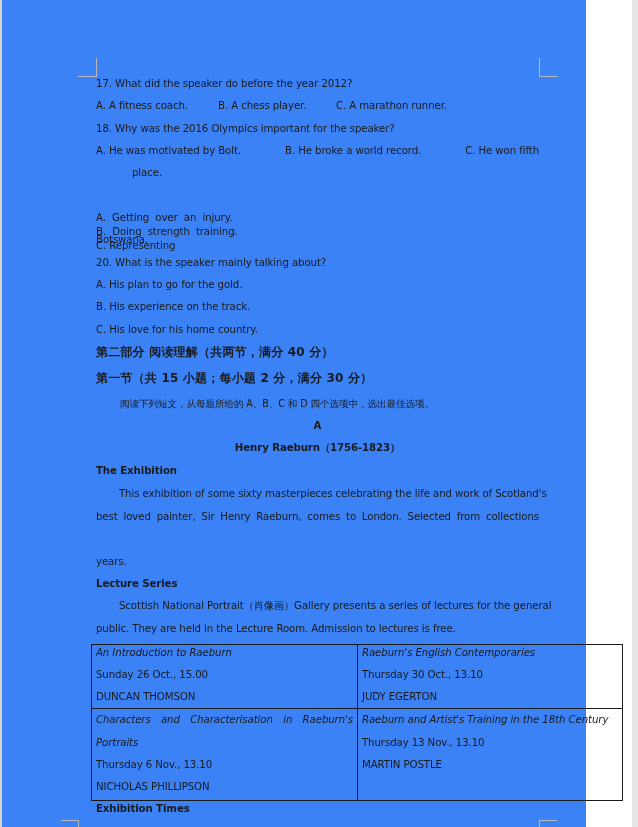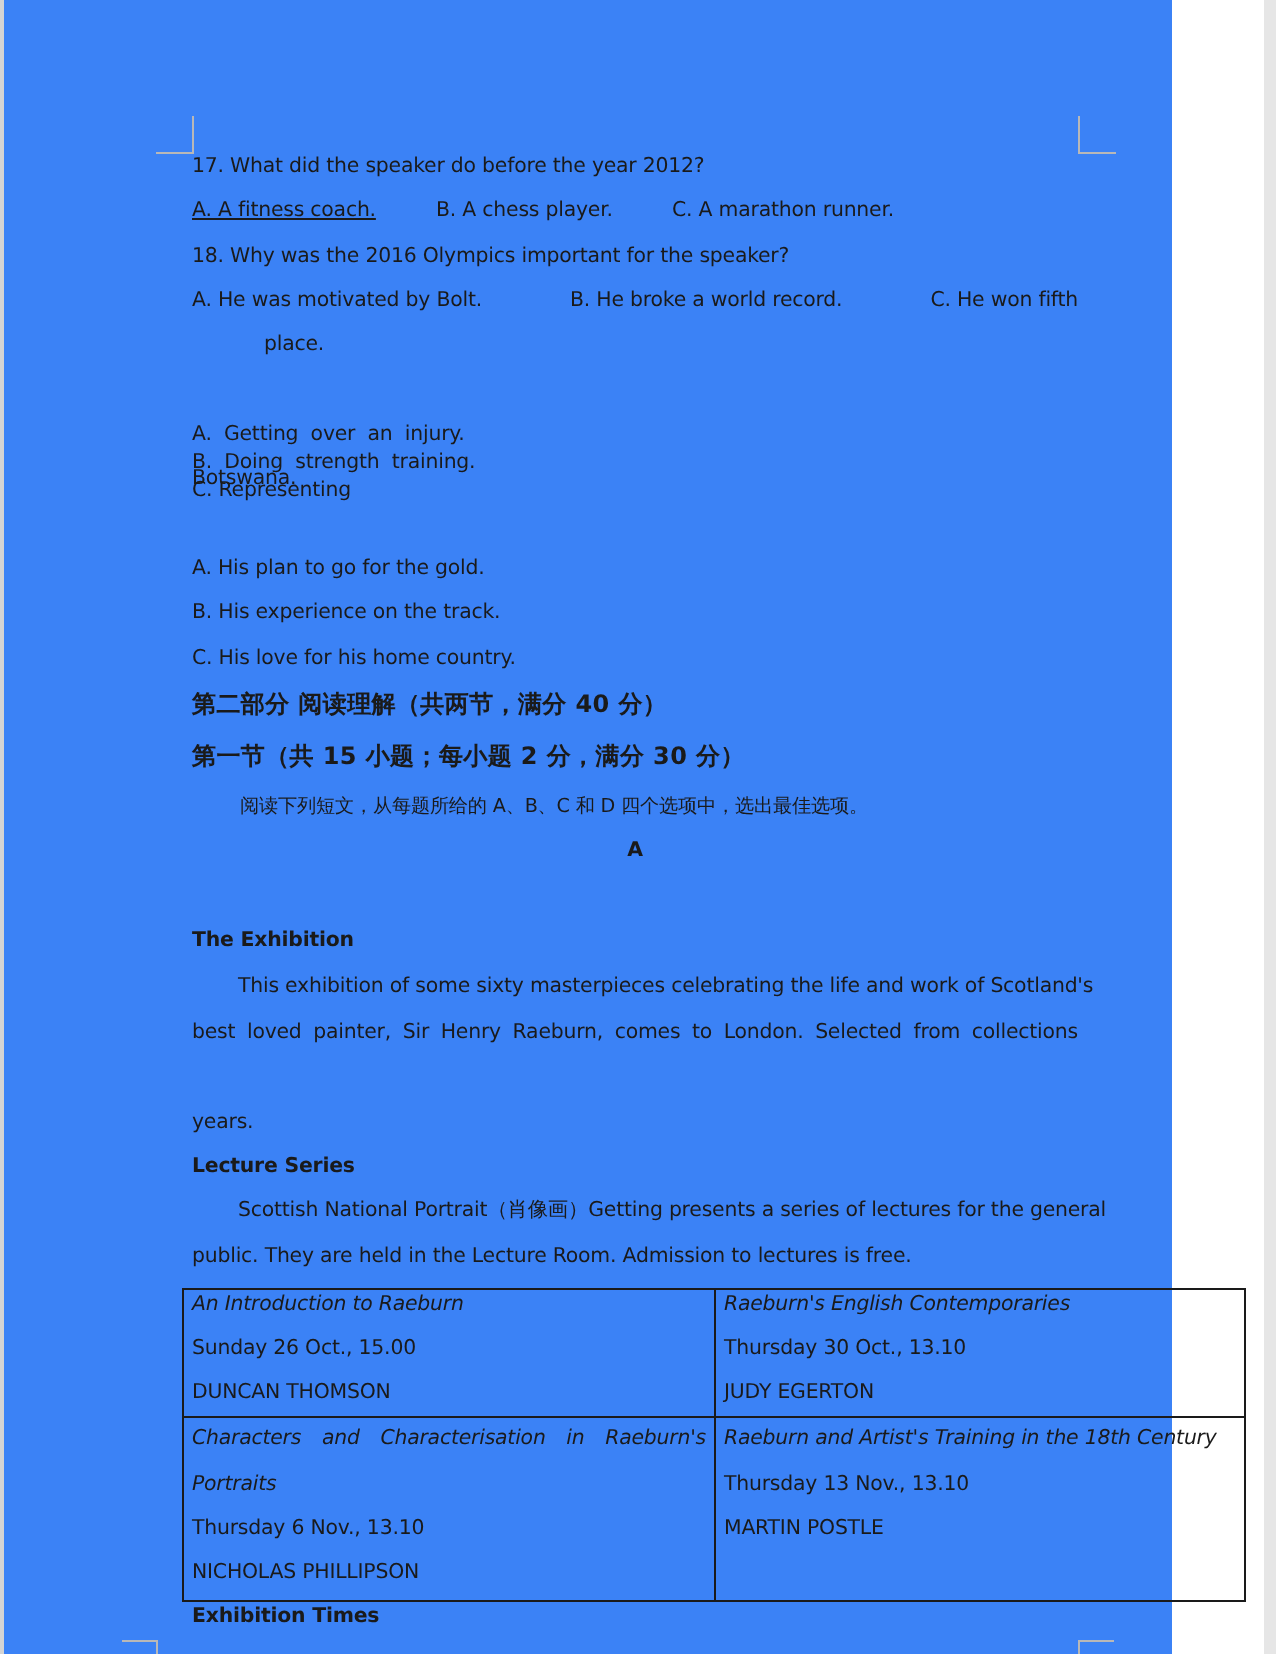--- a/index.html
+++ b/index.html
@@ -35,55 +35,57 @@
 <div class="page">
   <div class="left-edge"></div>
   <div class="right-edge"></div>
   <div class="corner c-tl"></div>
   <div class="corner c-tr"></div>
   <div class="corner c-bl"></div>
   <div class="corner c-br"></div>
 
   <div class="line" style="top:77px;">17. What did the speaker do before the year 2012?</div>
   <div class="line" style="top:99px;">
-    <span class="opt" style="width:122px;text-decoration:underline;">A. A fitness coach.</span><span class="opt" style="width:118px;">B. A chess player.</span><span class="opt">C. A marathon runner.</span>
+    <span class="opt" style="width:122px;">A. A fitness coach.</span><span class="opt" style="width:118px;">B. A chess player.</span><span class="opt">C. A marathon runner.</span>
   </div>
 
   <div class="line" style="top:122px;">18. Why was the 2016 Olympics important for the speaker?</div>
   <div class="line just" style="top:144px;">
     <span>A. He was motivated by Bolt.</span>
     <span>B. He broke a world record.</span>
     <span>C. He won fifth</span>
   </div>
   <div class="line" style="top:166px;padding-left:36px;">place.</div>
 
   <div class="line just" style="top:211px;flex-direction:column;">
     <span style="word-spacing:3px;">A. Getting over an injury.</span>
     <span style="word-spacing:3px;">B. Doing strength training.</span>
     <span>C. Representing</span>
   </div>
   <div class="line" style="top:233px;">Botswana.</div>
 
+  <div class="line" style="top:256px;">20. What is the speaker mainly talking about?</div>
   <div class="line" style="top:278px;">A. His plan to go for the gold.</div>
   <div class="line" style="top:300px;">B. His experience on the track.</div>
   <div class="line" style="top:323px;">C. His love for his home country.</div>
 
   <div class="line heading-cn" style="top:345px;">第二部分 阅读理解（共两节，满分 40 分）</div>
   <div class="line heading-cn" style="top:371px;">第一节（共 15 小题；每小题 2 分，满分 30 分）</div>
   <div class="line" style="top:397px; font-size:9.6px;padding-left:24px;">阅读下列短文，从每题所给的 A、B、C 和 D 四个选项中，选出最佳选项。</div>
 
   <div class="line center bold" style="top:419px;">A</div>
+  <div class="line center bold" style="top:441px;">Henry Raeburn（1756-1823）</div>
 
   <div class="line bold" style="top:464px;">The Exhibition</div>
   <div class="line just indent" style="top:487px; width:420px;">This exhibition of some sixty masterpieces celebrating the life and work of Scotland's</div>
   <div class="line" style="top:510px; width:443px; text-align:justify; text-align-last:justify;">best loved painter, Sir Henry Raeburn, comes to London. Selected from collections</div>
   <div class="line" style="top:555px;">years.</div>
 
   <div class="line bold" style="top:577px;">Lecture Series</div>
-  <div class="line" style="top:599px; left:119px; width:420px; text-align:justify; text-align-last:justify;">Scottish National Portrait（肖像画）Getting presents a series of lectures for the general</div>
+  <div class="line" style="top:599px; left:119px; width:420px; text-align:justify; text-align-last:justify;">Scottish National Portrait（肖像画）Gallery presents a series of lectures for the general</div>
   <div class="line" style="top:622px;">public. They are held in the Lecture Room. Admission to lectures is free.</div>
 
   <div class="lec-table">
     <div class="vdiv"></div>
     <div class="hdiv"></div>
 
     <div>
       <div class="cell-line ital" style="left:4px; top:1px;">An Introduction to Raeburn</div>
       <div class="cell-line" style="left:4px; top:23px;">Sunday 26 Oct., 15.00</div>
       <div class="cell-line" style="left:4px; top:45px;">DUNCAN THOMSON</div>

